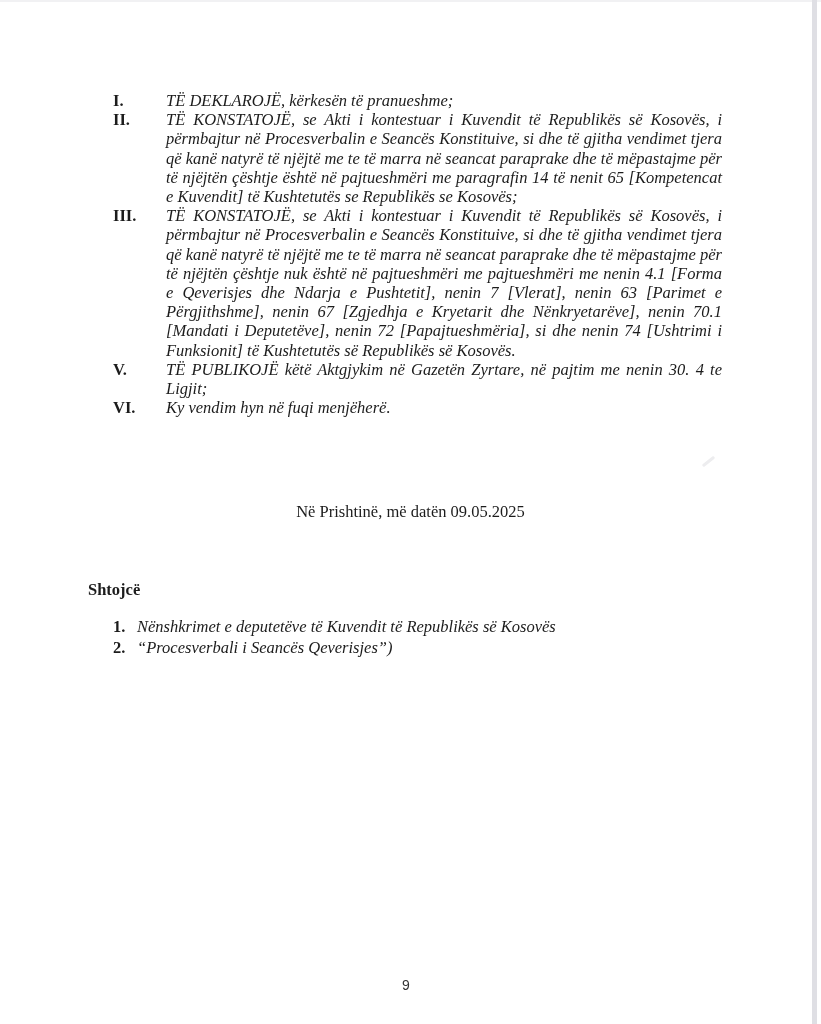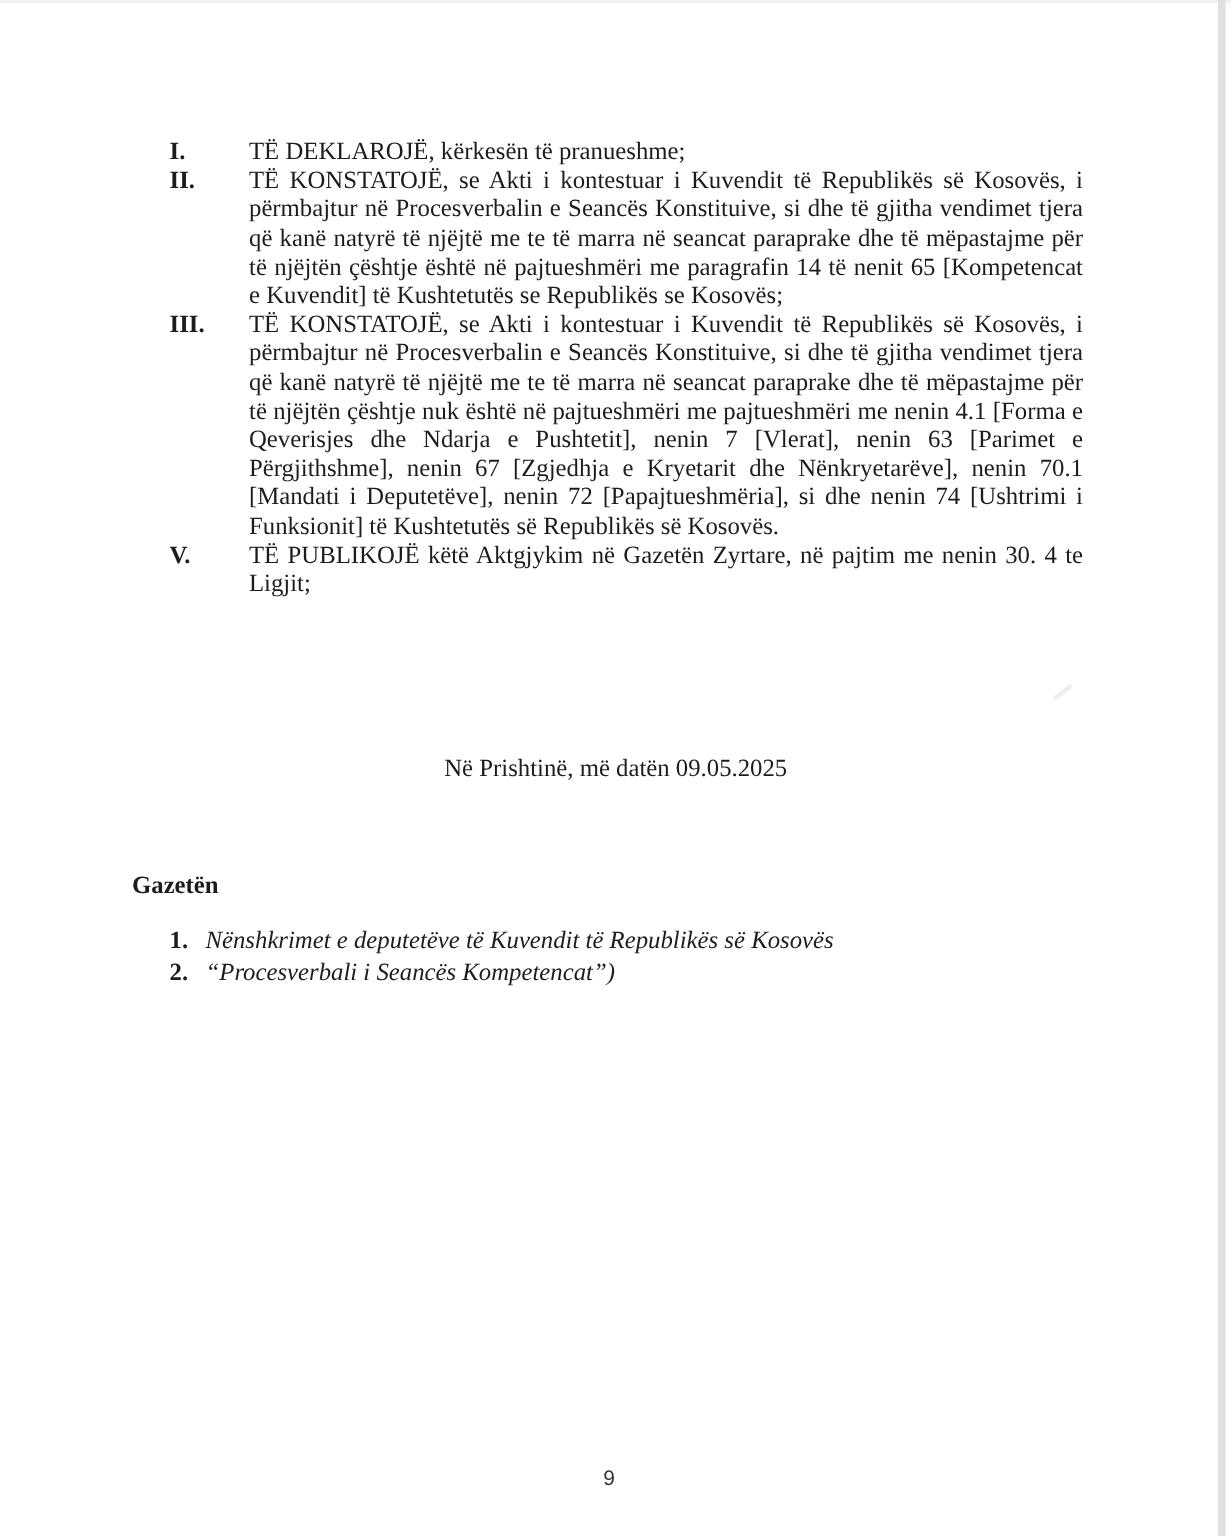--- a/index.html
+++ b/index.html
@@ -48,20 +48,21 @@
     align-items: flex-start;
   }
   .decision-numeral {
     flex: 0 0 53px;
     font-weight: bold;
   }
   .decision-text {
     flex: 1 1 auto;
     width: 556px;
     text-align: justify;
+    font-style: italic;
   }
   
   .date-line {
     position: absolute;
     top: 502px;
     left: 0;
     width: 821px;
     text-align: center;
     font-size: 16.5px;
     line-height: 19.2px;
@@ -138,36 +139,40 @@
       <span class="decision-text">TË KONSTATOJË, se Akti i kontestuar i Kuvendit të Republikës së Kosovës, i përmbajtur në Procesverbalin e Seancës Konstituive, si dhe të gjitha vendimet tjera që kanë natyrë të njëjtë me te të marra në seancat paraprake dhe të mëpastajme për të njëjtën çështje është në pajtueshmëri me paragrafin 14 të nenit 65 [Kompetencat e Kuvendit] të Kushtetutës se Republikës se Kosovës;</span>
     </li>
     <li class="decision-item">
       <span class="decision-numeral">III.</span>
       <span class="decision-text">TË KONSTATOJË, se Akti i kontestuar i Kuvendit të Republikës së Kosovës, i përmbajtur në Procesverbalin e Seancës Konstituive, si dhe të gjitha vendimet tjera që kanë natyrë të njëjtë me te të marra në seancat paraprake dhe të mëpastajme për të njëjtën çështje nuk është në pajtueshmëri me pajtueshmëri me nenin 4.1 [Forma e Qeverisjes dhe Ndarja e Pushtetit], nenin 7 [Vlerat], nenin 63 [Parimet e Përgjithshme], nenin 67 [Zgjedhja e Kryetarit dhe Nënkryetarëve], nenin 70.1 [Mandati i Deputetëve], nenin 72 [Papajtueshmëria], si dhe nenin 74 [Ushtrimi i Funksionit] të Kushtetutës së Republikës së Kosovës.</span>
     </li>
     <li class="decision-item">
       <span class="decision-numeral">V.</span>
       <span class="decision-text">TË PUBLIKOJË këtë Aktgjykim në Gazetën Zyrtare, në pajtim me nenin 30. 4 te Ligjit;</span>
     </li>
+    <li class="decision-item">
+      <span class="decision-numeral">VI.</span>
+      <span class="decision-text">Ky vendim hyn në fuqi menjëherë.</span>
+    </li>
   </ol>
 
   <div class="scan-artifact"></div>
 
   <div class="date-line">Në Prishtinë, më datën 09.05.2025</div>
 
-  <div class="annex-heading">Gazetën</div>
+  <div class="annex-heading">Shtojcë</div>
 
   <ol class="annex-list">
     <li class="annex-item">
       <span class="annex-number">1.</span>
       <span class="annex-text">Nënshkrimet e deputetëve të Kuvendit të Republikës së Kosovës</span>
     </li>
     <li class="annex-item">
       <span class="annex-number">2.</span>
-      <span class="annex-text">“Procesverbali i Seancës Kompetencat”)</span>
+      <span class="annex-text">“Procesverbali i Seancës Qeverisjes”)</span>
     </li>
   </ol>
 
   <div class="page-number">9</div>
 
   <div class="right-edge"></div>
 
 </div>
 
 </body></html>

